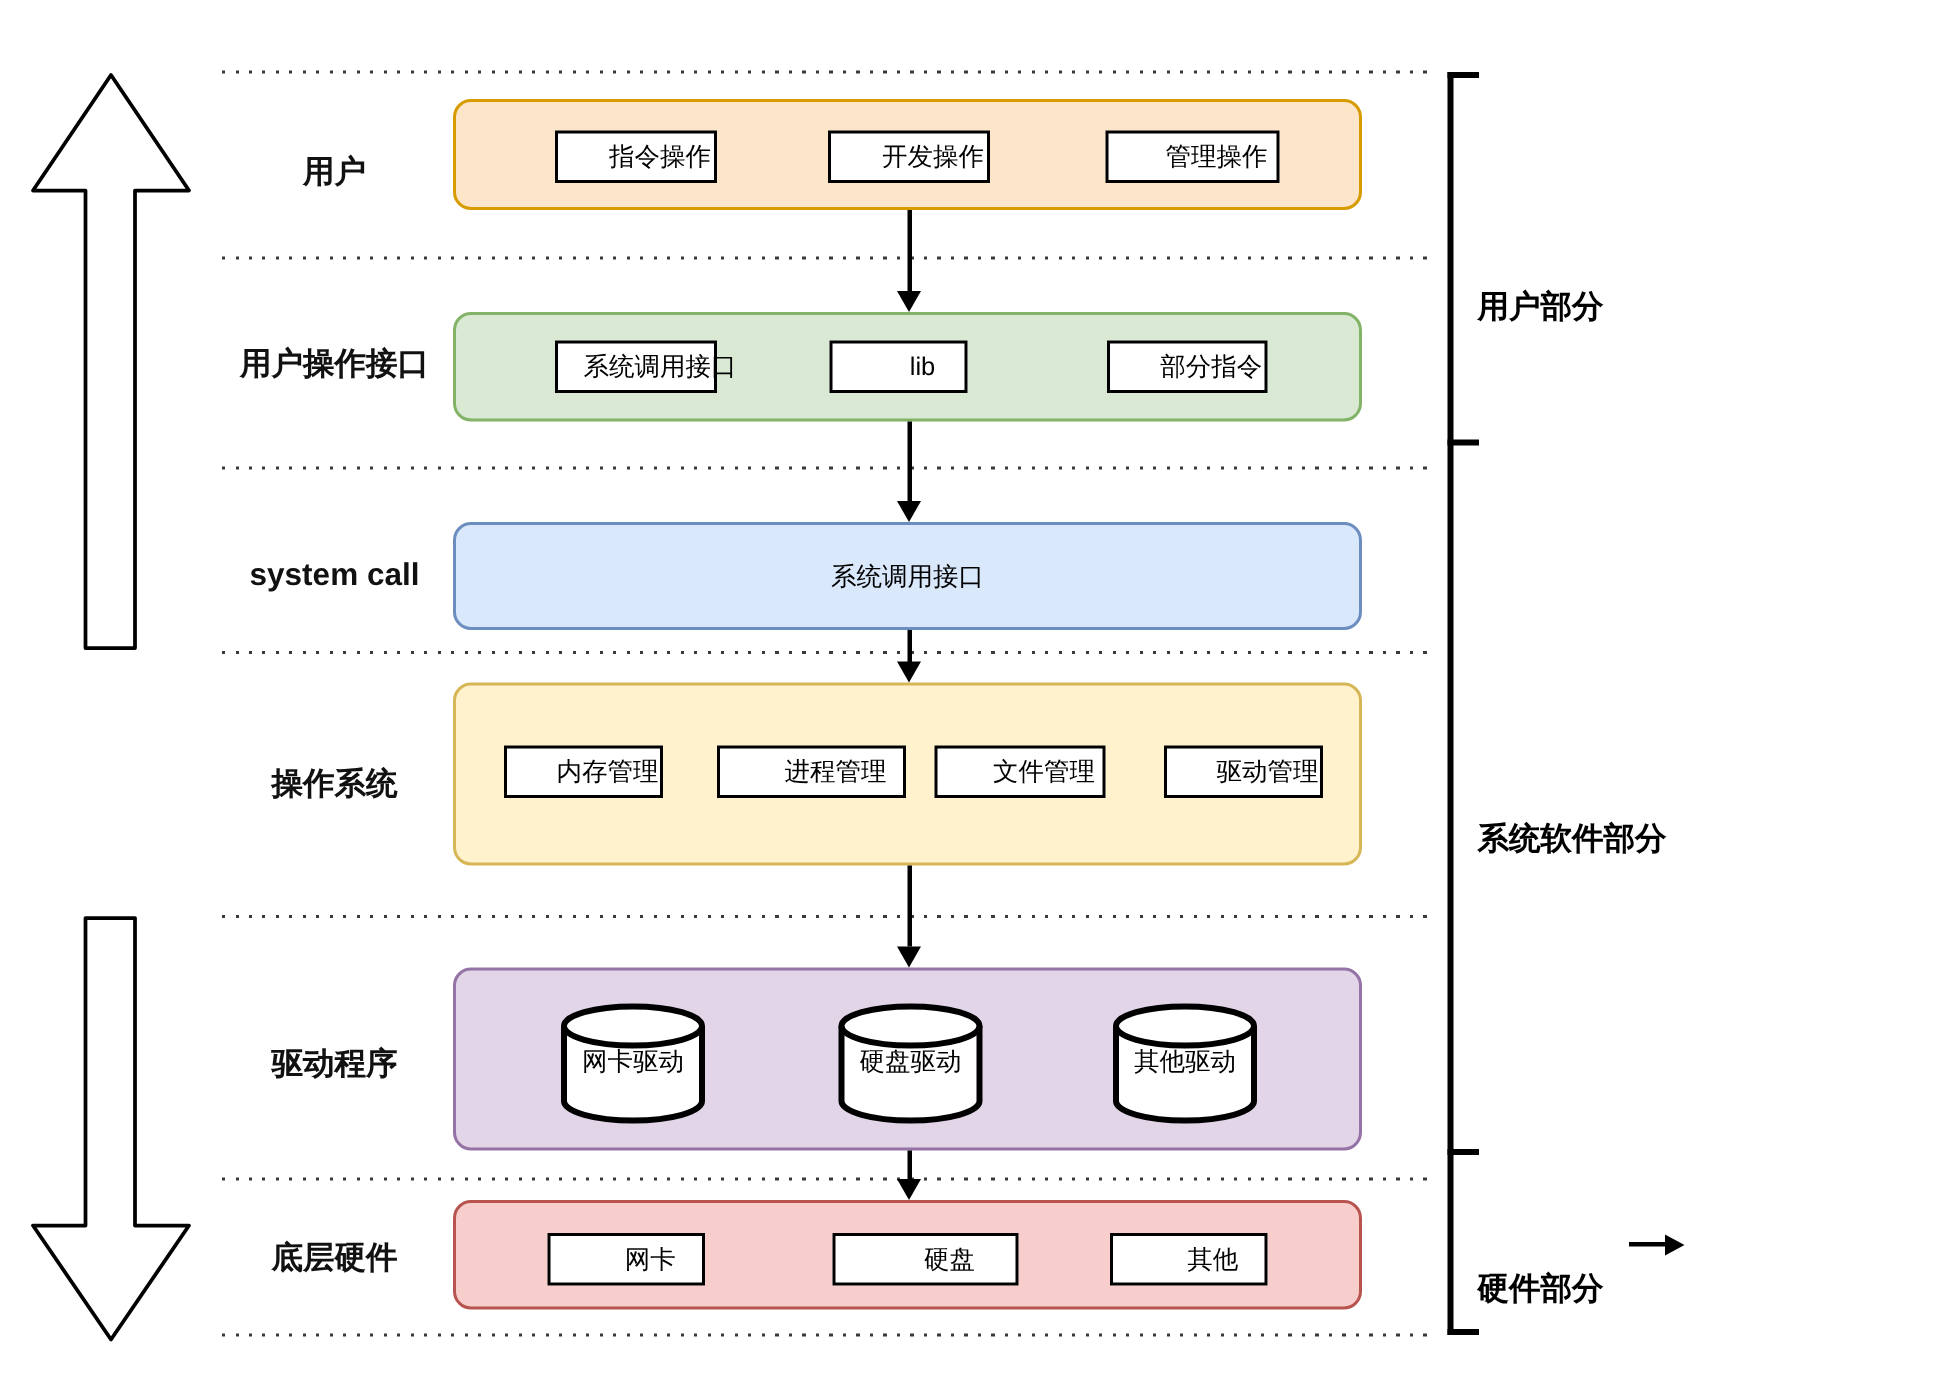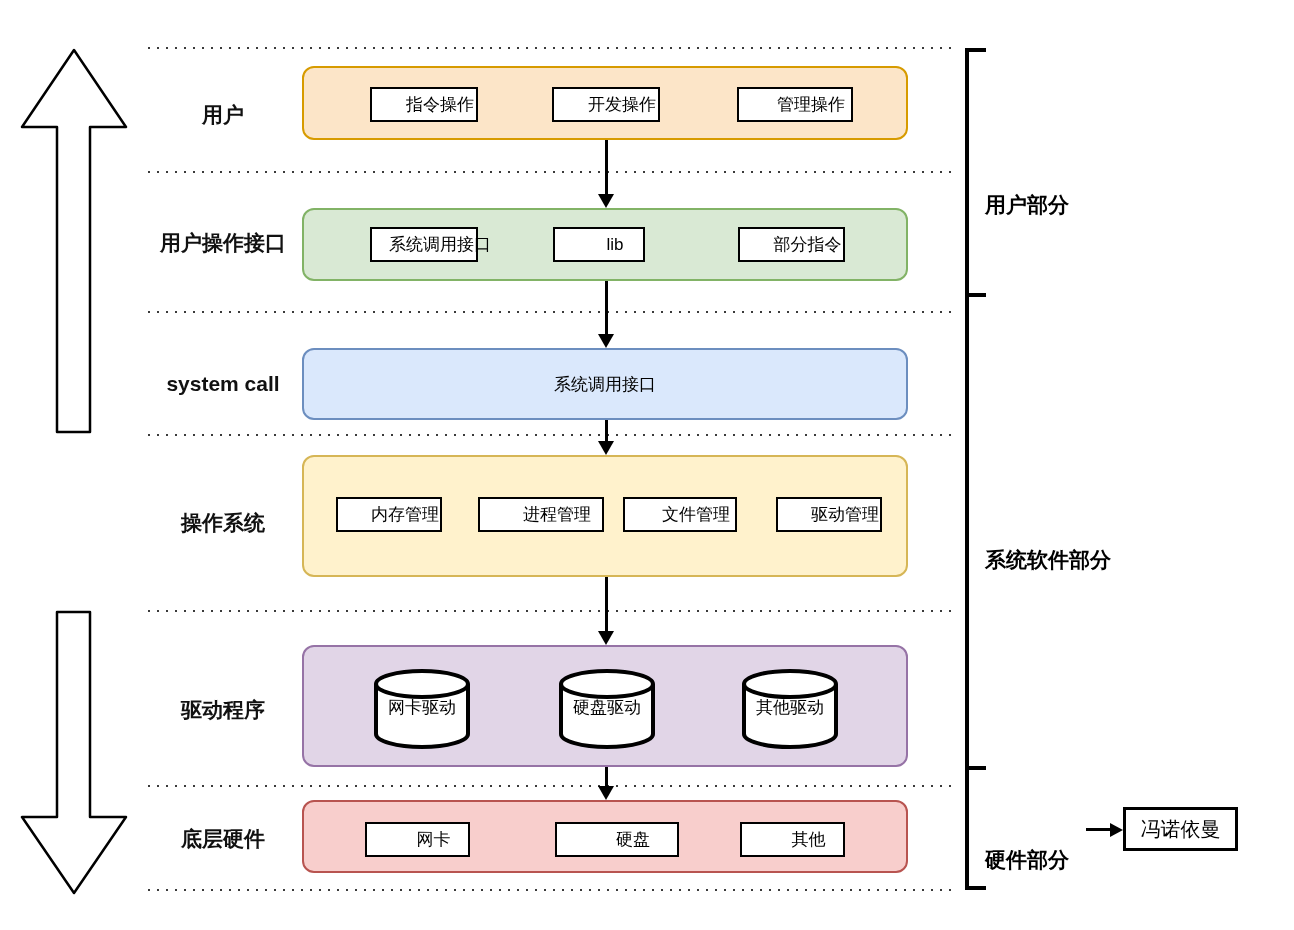--- a/index.html
+++ b/index.html
@@ -146,15 +146,14 @@
   <div class="bracket-line" style="left:965px;top:293px;width:21px;height:4px"></div>
   <div class="bracket-line" style="left:965px;top:766px;width:21px;height:4px"></div>
   <div class="bracket-line" style="left:965px;top:886px;width:21px;height:4px"></div>
 
   <div class="seclabel" style="top:162px">用户部分</div>
   <div class="seclabel" style="top:517px">系统软件部分</div>
   <div class="seclabel" style="top:817px">硬件部分</div>
 
   <div class="hline" style="left:1086px;top:828px;width:25px"></div>
   <div class="rhead" style="left:1110px;top:823px"></div>
-  <div class="vnbox">冯诺依曼</div>
 
 </div>
 
 </body></html>

